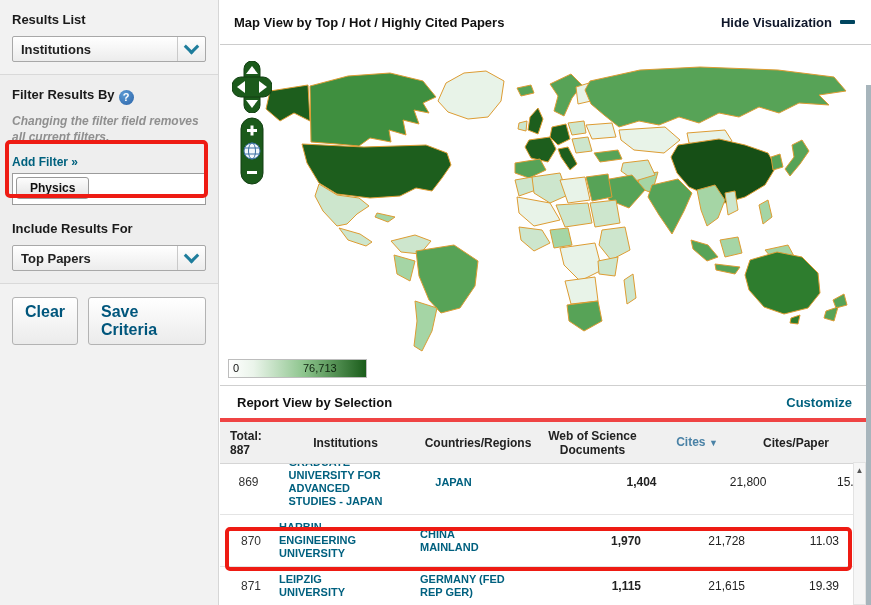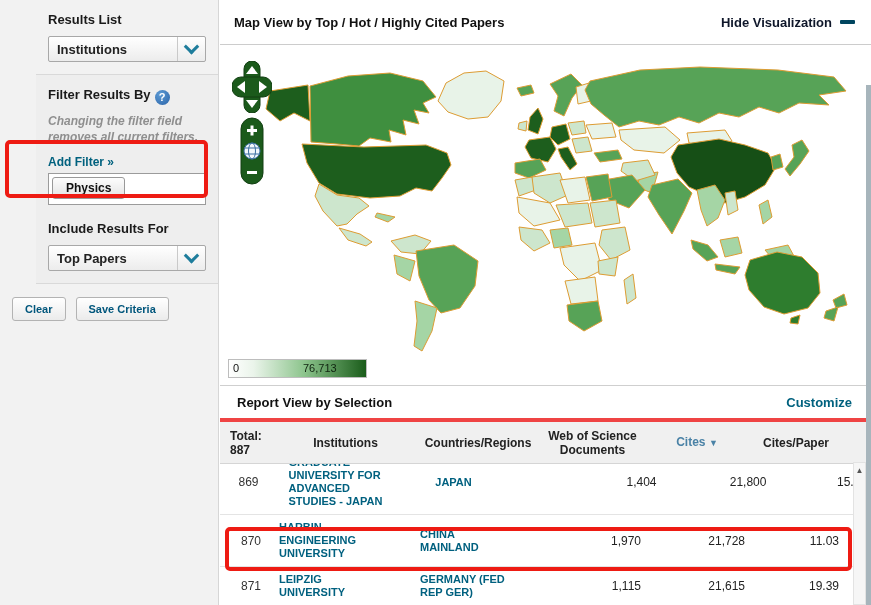--- a/index.html
+++ b/index.html
@@ -5,21 +5,21 @@
   html,body{margin:0;padding:0;}
   body{
     width:871px;height:605px;position:relative;overflow:hidden;
     font-family:"Liberation Sans",sans-serif;background:#ffffff;color:#222;
   }
   
   #sidebar{
     position:absolute;left:0;top:0;width:219px;height:605px;
     background:#f2f2f2;border-right:1px solid #d6d6d6;box-sizing:border-box;
   }
-  .sb-sec{padding:10px 12px 12px 12px;margin-left:36px;}
+  .sb-sec{padding:10px 12px 12px 12px;}
   .sb-sec.mid{background:#eeeeee;border-top:1px solid #d9d9d9;border-bottom:1px solid #d9d9d9;}
   .sb-head{font-size:13px;font-weight:bold;color:#1a1a1a;margin:2px 0 9px 0;}
   .dropdown{
     height:24px;background:linear-gradient(#ffffff,#ececec);
     border:1px solid #a8a8a8;border-radius:2px;display:flex;align-items:stretch;cursor:pointer;
   }
   .dd-label{flex:1;display:flex;align-items:center;padding-left:8px;font-size:13px;font-weight:bold;color:#222;}
   .dd-btn{width:27px;border-left:1px solid #c9c9c9;display:flex;align-items:center;justify-content:center;}
   .chev{width:8px;height:8px;border-right:3px solid #1e7d9c;border-bottom:3px solid #1e7d9c;
         transform:rotate(45deg) translate(-2px,-2px);}
@@ -27,21 +27,21 @@
         background:radial-gradient(circle at 35% 30%, #5d9bd4, #2a63a8);
         color:#fff;font-size:11px;font-weight:bold;text-align:center;line-height:15px;
         vertical-align:-2px;margin-left:4px;cursor:pointer;}
   .sb-note{font-size:12px;font-style:italic;font-weight:bold;color:#8f8f8f;line-height:1.3;margin:0 0 10px 0;}
   .add-filter{font-size:12px;font-weight:bold;color:#00617e;margin-bottom:4px;}
   .filter-box{background:#fff;border:1px solid #9b9b9b;padding:3px;height:24px;}
   .chip{display:inline-block;padding:3px 13px;background:linear-gradient(#fdfdfd,#e3e3e3);
         border:1px solid #999;border-radius:3px;font-size:12px;font-weight:bold;color:#111;cursor:pointer;}
   .btn-row{display:flex;gap:10px;padding:13px 12px;}
   .btn{background:linear-gradient(#ffffff,#ebebeb);border:1px solid #b3b3b3;border-radius:3px;
-       padding:5px 12px;font-size:11px;font-weight:bold;color:#00567c;cursor:pointer;}
+       padding:5px 12px;font-size:16px;font-weight:bold;color:#00567c;cursor:pointer;}
   .red-box{position:absolute;border:4px solid #ee1b13;border-radius:5px;pointer-events:none;z-index:50;}
   #red-filter{left:5px;top:140px;width:195px;height:50px;}
   
   #main{position:absolute;left:220px;top:0;width:651px;height:605px;}
   #map-header{height:45px;border-bottom:1px solid #cccccc;display:flex;align-items:center;
       padding:0 16px 0 14px;box-sizing:border-box;}
   #map-title{font-size:13px;font-weight:bold;color:#111;}
   #hide-link{margin-left:auto;font-size:13px;font-weight:bold;color:#0f172a;cursor:pointer;display:flex;align-items:center;}
   .dash-ic{display:inline-block;width:15px;height:4px;background:#00455f;margin-left:8px;border-radius:1px;}
   #map-region{position:relative;height:340px;background:#fff;}
@@ -75,21 +75,21 @@
   #tbody{position:relative;height:147px;overflow:hidden;}
   .row{display:flex;align-items:center;border-bottom:1px solid #e4e4e4;
       padding:6px 0;font-size:12px;background:#fff;}
   .row:first-child{margin-top:-14px;gap:12px;}
   .td{box-sizing:border-box;}
   .td.c-rank{width:55px;text-align:right;padding-right:14px;color:#333;}
   .td.c-inst{width:141px;padding-left:4px;padding-right:34px;
       color:#00607f;font-weight:bold;font-size:11px;line-height:13px;}
   .td.c-ctry{width:124px;padding-left:4px;padding-right:28px;
       color:#00607f;font-weight:bold;font-size:11px;line-height:13px;}
-  .td.c-docs{width:105px;text-align:right;padding-right:4px;color:#222;}
+  .td.c-docs{width:105px;text-align:right;padding-right:4px;color:#222;font-weight:bold;}
   .td.c-cites{width:104px;text-align:right;padding-right:4px;color:#222;}
   .td.c-cpp{width:94px;text-align:right;padding-right:4px;color:#222;}
   #red-row{left:5px;top:141px;width:619px;height:36px;}
   
   #tbl-scroll{position:absolute;left:633px;top:462px;width:13px;height:143px;
       background:#f6f6f6;border:1px solid #e3e3e3;box-sizing:border-box;}
   #tbl-scroll .up{height:14px;display:flex;align-items:center;justify-content:center;
       font-size:8px;color:#555;cursor:pointer;}
   
   #edge-strip{position:absolute;left:646px;top:85px;width:5px;height:520px;background:#a7b5bc;}

